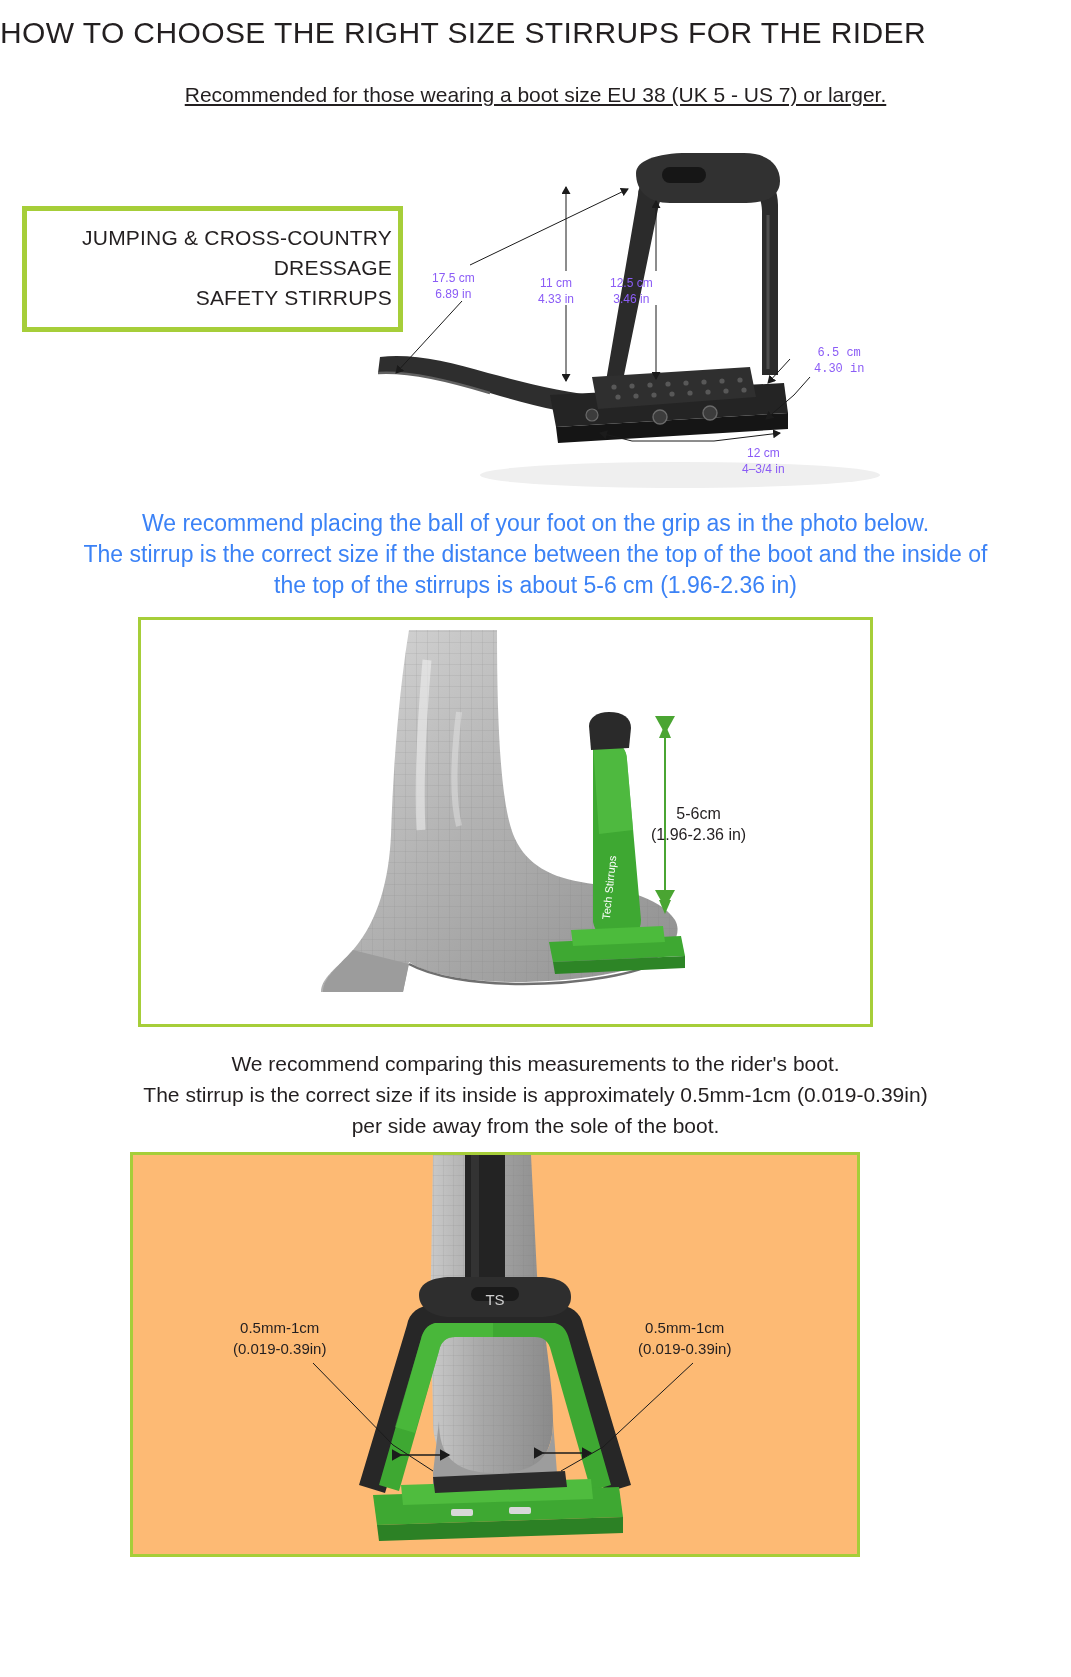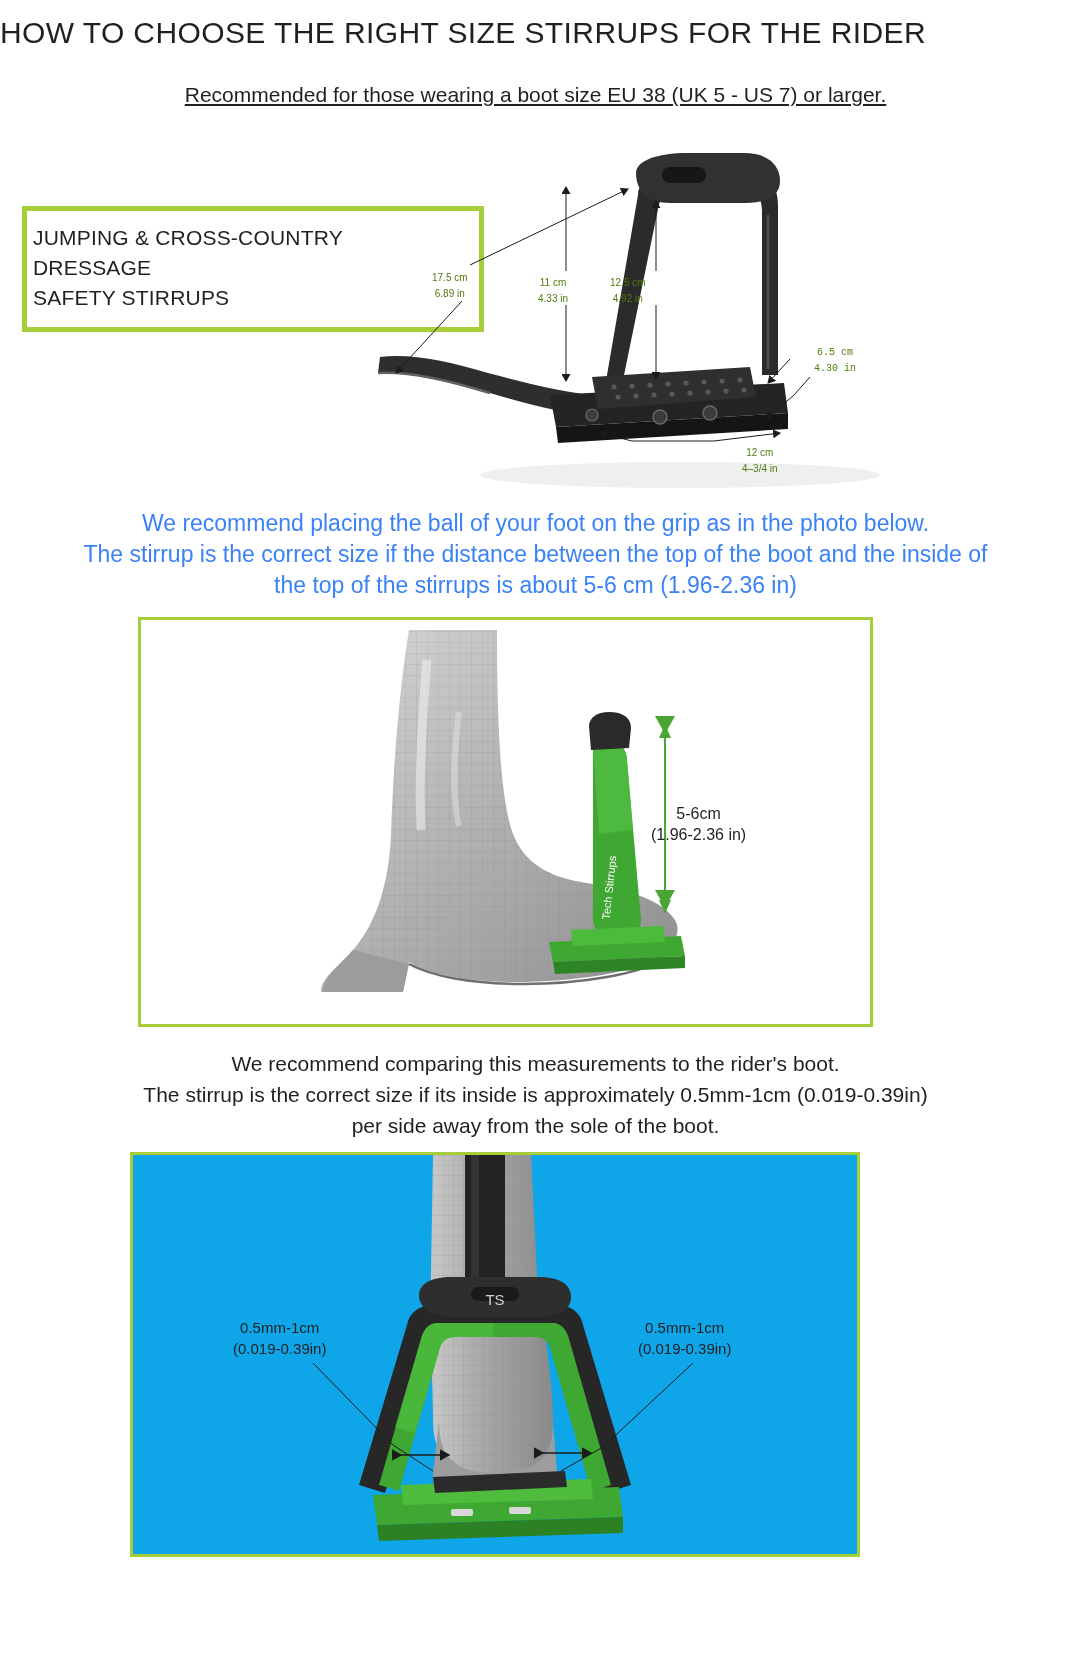--- a/index.html
+++ b/index.html
@@ -44,48 +44,48 @@
     font-weight: 400;
     color: #231f20;
     text-decoration: underline;
   }
 
   
   .category-box {
     position: absolute;
     top: 206px;
     left: 22px;
-    width: 462px;
+    width: 381px;
     border: 5px solid #a6ce39;
     box-sizing: border-box;
     padding: 12px 6px 14px 6px;
-    text-align: left;
+    text-align: right;
     background: #ffffff;
   }
   .category-box div {
     font-size: 21px;
     line-height: 30px;
     color: #231f20;
     letter-spacing: 0.2px;
   }
 
   
   .tech-block {
     position: absolute;
     top: 145px;
     left: 370px;
     width: 690px;
     height: 360px;
   }
   .tech-svg { position: absolute; top: 0; left: 0; }
   .dim {
     position: absolute;
-    font-size: 10px;
+    font-size: 12px;
     line-height: 16px;
-    color: #4d7c0f;
+    color: #8b5cf6;
     text-align: center;
     white-space: nowrap;
   }
   .d-175 { top: 125px; left: 62px; }
   .d-11  { top: 130px; left: 168px; }
   .d-125 { top: 130px; left: 240px; }
   .d-65  { top: 200px; left: 444px; font-family: Liberation Mono, monospace; }
   .d-12  { top: 300px; left: 345px; margin-left: 27px; }
 
   
@@ -138,21 +138,21 @@
 
   
   .frame2 {
     position: absolute;
     top: 1152px;
     left: 130px;
     width: 730px;
     height: 405px;
     border: 3px solid #a6ce39;
     box-sizing: border-box;
-    background: #0ea5e9;
+    background: #fdba74;
     overflow: hidden;
   }
   .frame2 .front-svg { position: absolute; top: 0; left: 0; }
   .tol {
     position: absolute;
     font-size: 15px;
     line-height: 21px;
     text-align: center;
     color: #231f20;
     white-space: nowrap;
@@ -255,21 +255,21 @@
     <div class="dim d-175">
       <span>17.5 cm</span><br>
       <span>6.89 in</span>
     </div>
     <div class="dim d-11">
       <span>11 cm</span><br>
       <span>4.33 in</span>
     </div>
     <div class="dim d-125">
       <span>12.5 cm</span><br>
-      <span>4.92 in</span>
+      <span>3.46 in</span>
     </div>
     <div class="dim d-65">
       <span>6.5 cm</span><br>
       <span>4.30 in</span>
     </div>
     <div class="dim d-12">
       <span>12 cm</span><br>
       <span>4–3/4 in</span>
     </div>
   </div>

